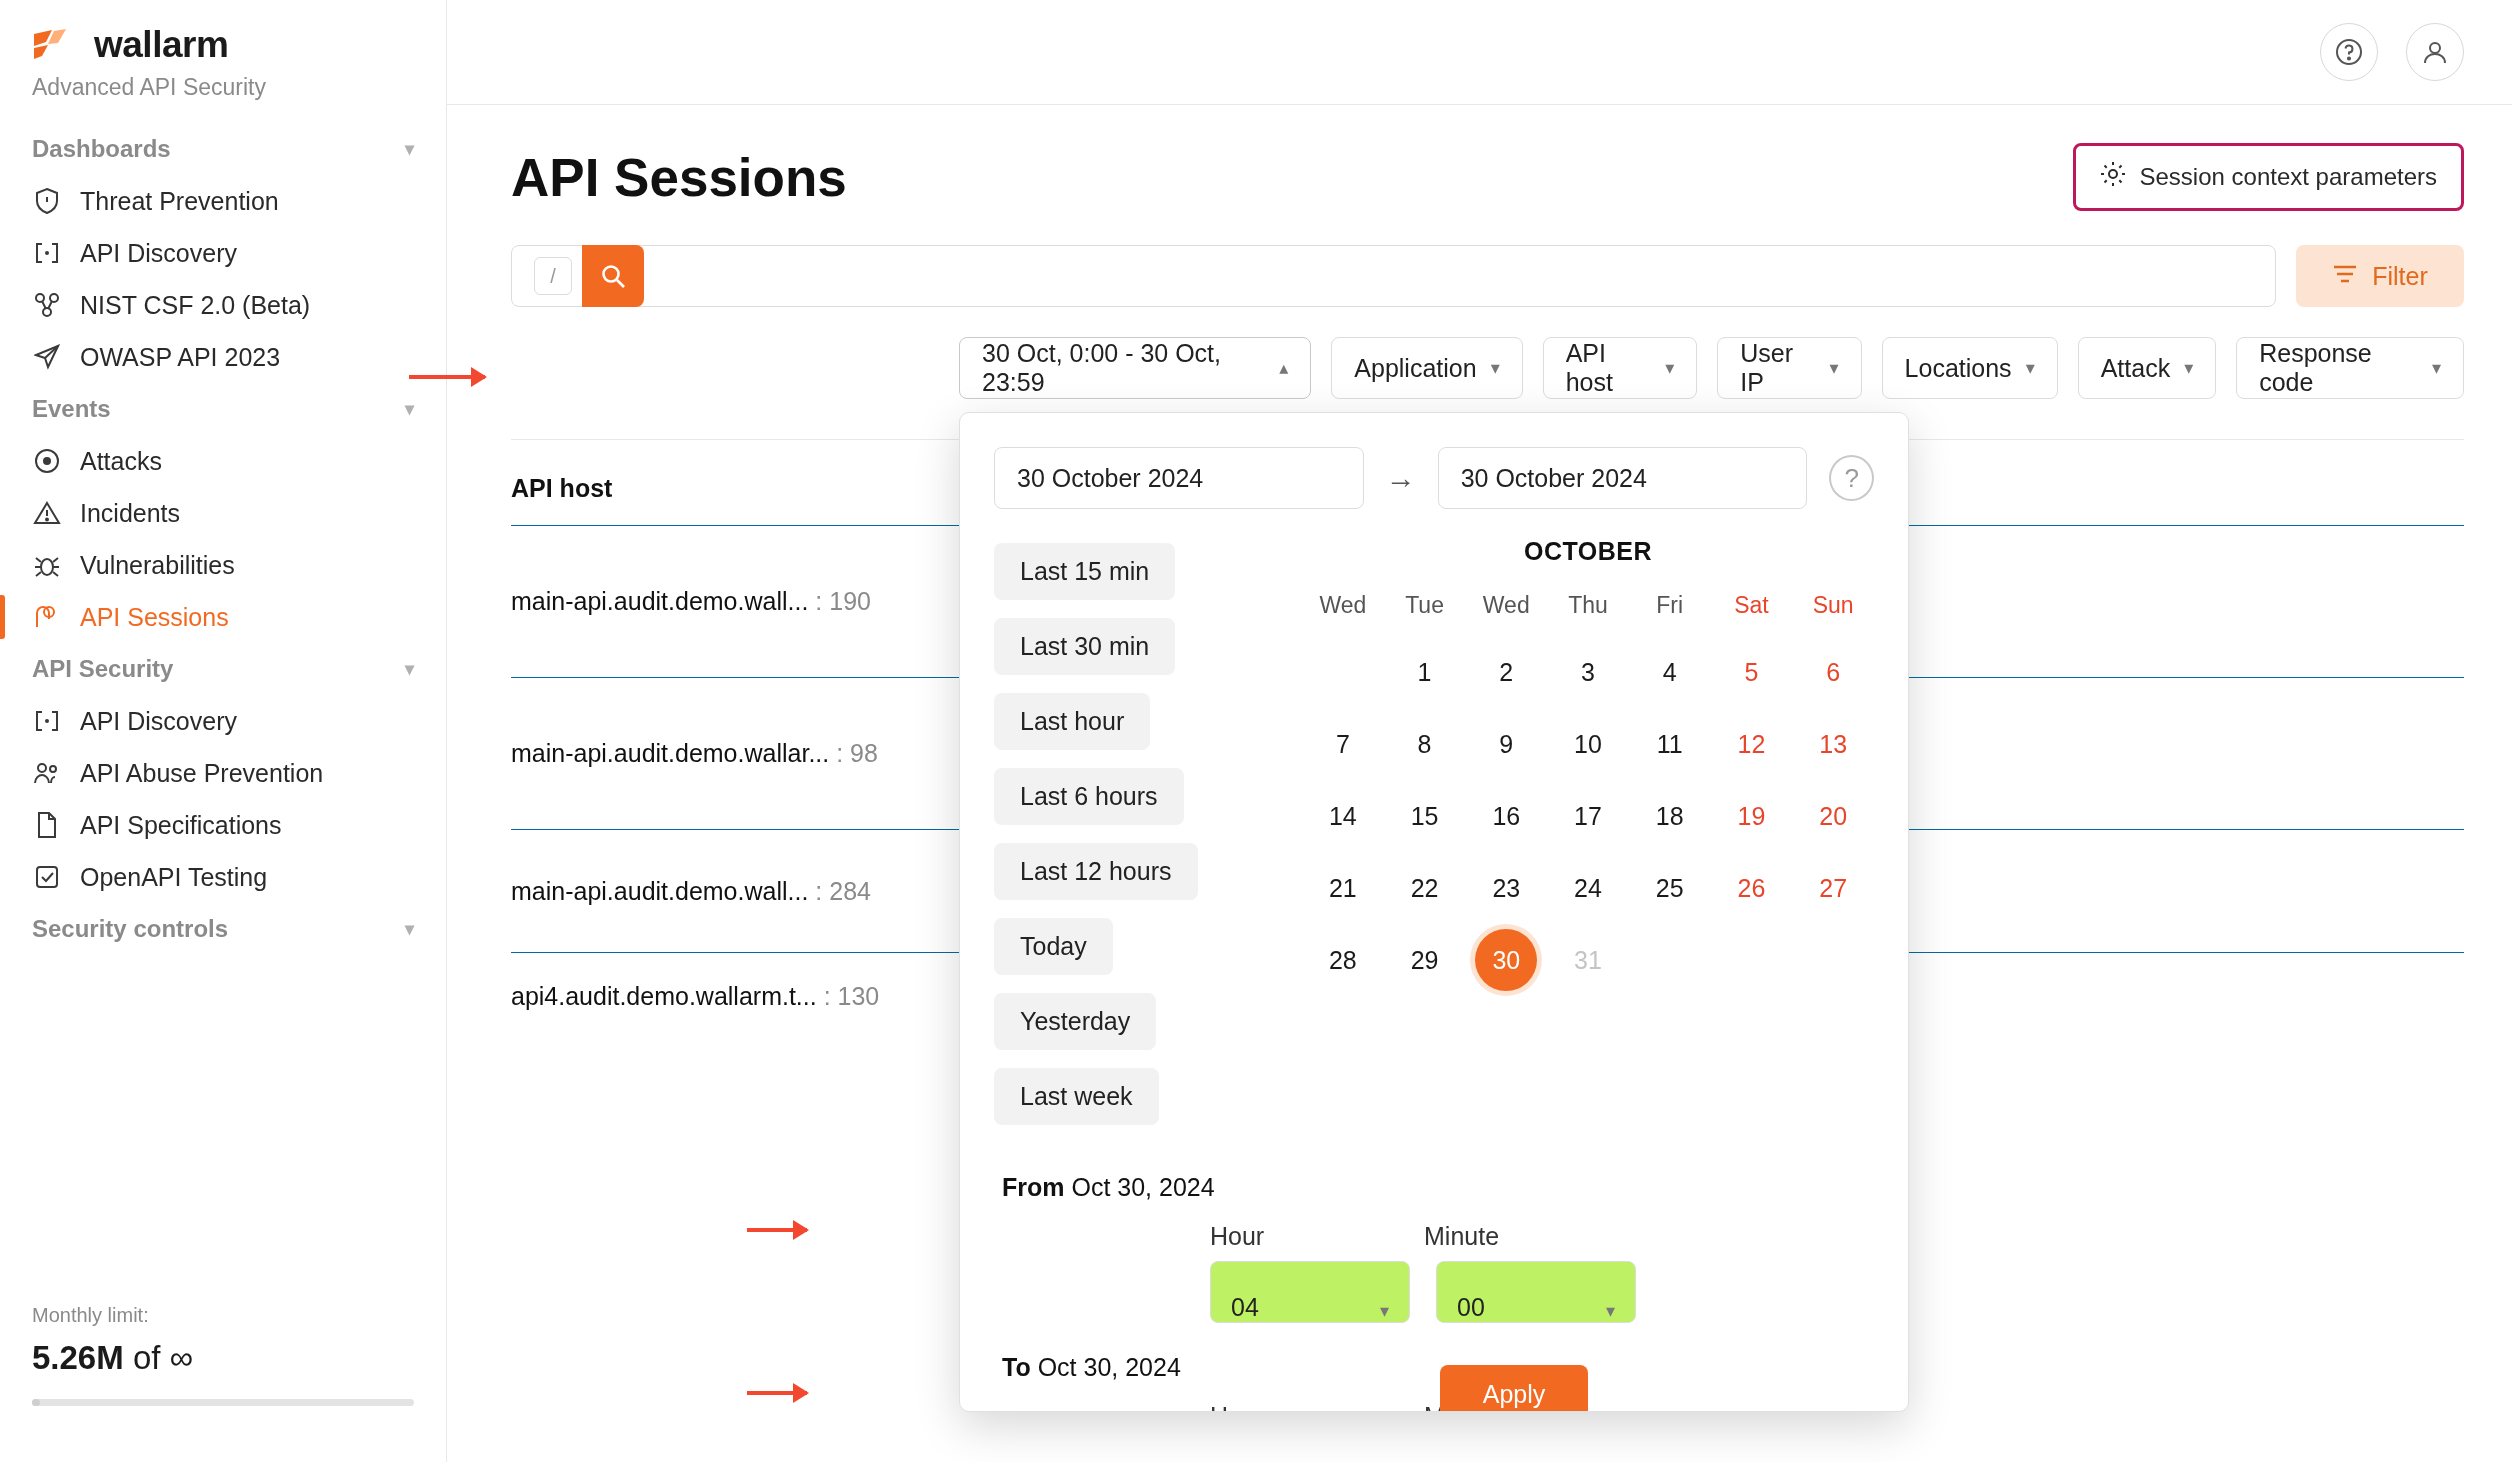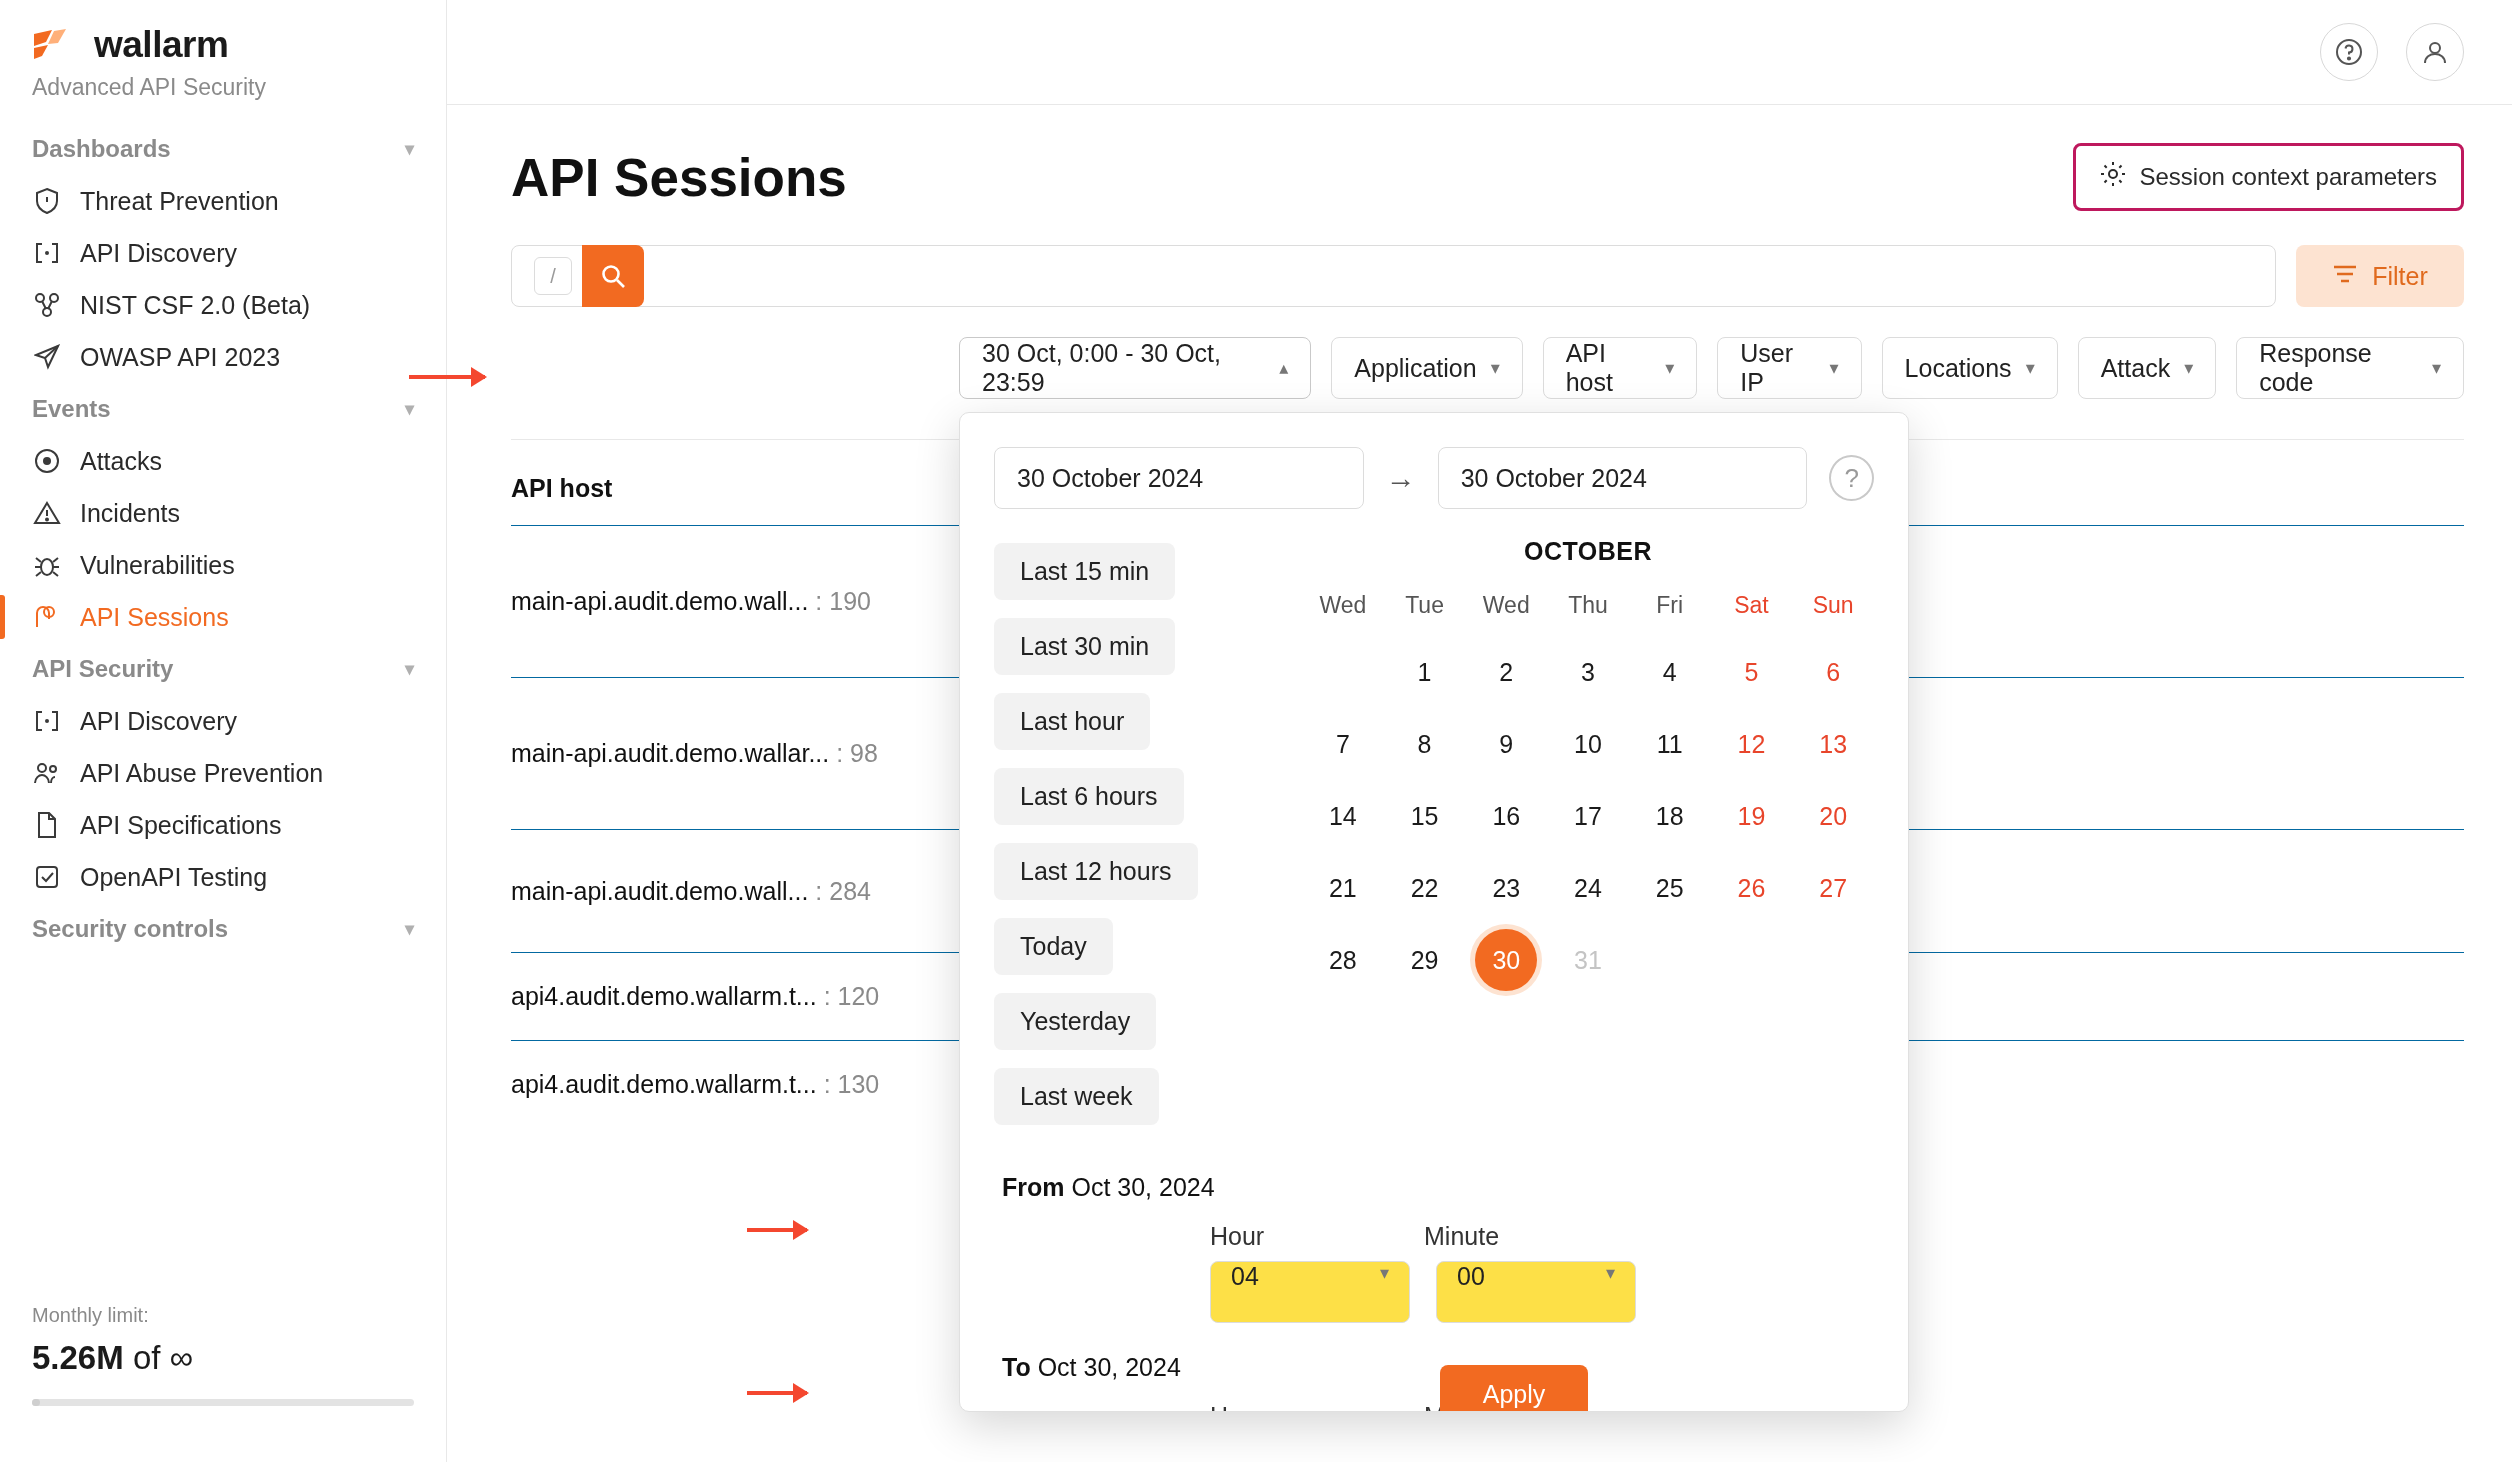--- a/index.html
+++ b/index.html
@@ -170,22 +170,22 @@
     background: #f26a21; margin: 0 auto; box-shadow: 0 0 0 5px #fde3d1;
   }
   .range-block { padding: 30px 34px 0 42px; }
   .range-label { font-size: 25px; color: #111; margin-bottom: 10px; }
   .range-label b { font-weight: bold; }
   .hm-head { display: flex; gap: 14px; font-size: 25px; color: #333; margin: 20px 0 10px 208px; }
   .hm-head .h1 { width: 200px; }
   .hm-row { display: flex; gap: 26px; margin-left: 208px; }
   .sel-box {
     width: 200px; height: 62px; border: 1px solid #dcdcdc; border-radius: 8px;
-    display: flex; align-items: flex-start; justify-content: space-between;
-    padding: 0 20px; font-size: 25px; color: #222; background: #fde047; cursor: pointer;
+    display: flex; align-items: flex-end; justify-content: space-between;
+    padding: 0 20px; font-size: 25px; color: #222; background: #bef264; cursor: pointer;
   }
   .apply-btn {
     position: absolute; left: 480px; bottom: -12px; width: 148px; height: 58px; border-radius: 8px;
     background: #f26a21; color: #fff; font-size: 25px; display: flex; align-items: center; justify-content: center; cursor: pointer;
   }
   .chev-sm { color: #777; font-size: 18px; }
 </style>
 </head>
 <body>
 
@@ -472,29 +472,20 @@
         <div class="col-host">
           <span>main-api.audit.demo.wall...</span>
           <span class="num">: <span>284</span></span>
         </div>
         <div class="col-end">
           <div class="ep-line"><span>/api/v1/settings:</span> <span class="ep-count">145</span></div>
           <div class="ep-line"><span>/api/v2/settings:</span> <span class="ep-count">139</span></div>
         </div>
       </div>
 
-      <div class="row">
-        <div class="col-host">
-          <span>api4.audit.demo.wallarm.t...</span>
-          <span class="num">: <span>120</span></span>
-        </div>
-        <div class="col-end">
-          <div class="ep-line"><span>/api/chat/start:</span> <span class="ep-count">120</span></div>
-        </div>
-      </div>
 
       <div class="row">
         <div class="col-host">
           <span>api4.audit.demo.wallarm.t...</span>
           <span class="num">: <span>130</span></span>
         </div>
         <div class="col-end">
           <div class="ep-line"><span>/api/v2/refresh:</span> <span class="ep-count">130</span></div>
         </div>
       </div>

